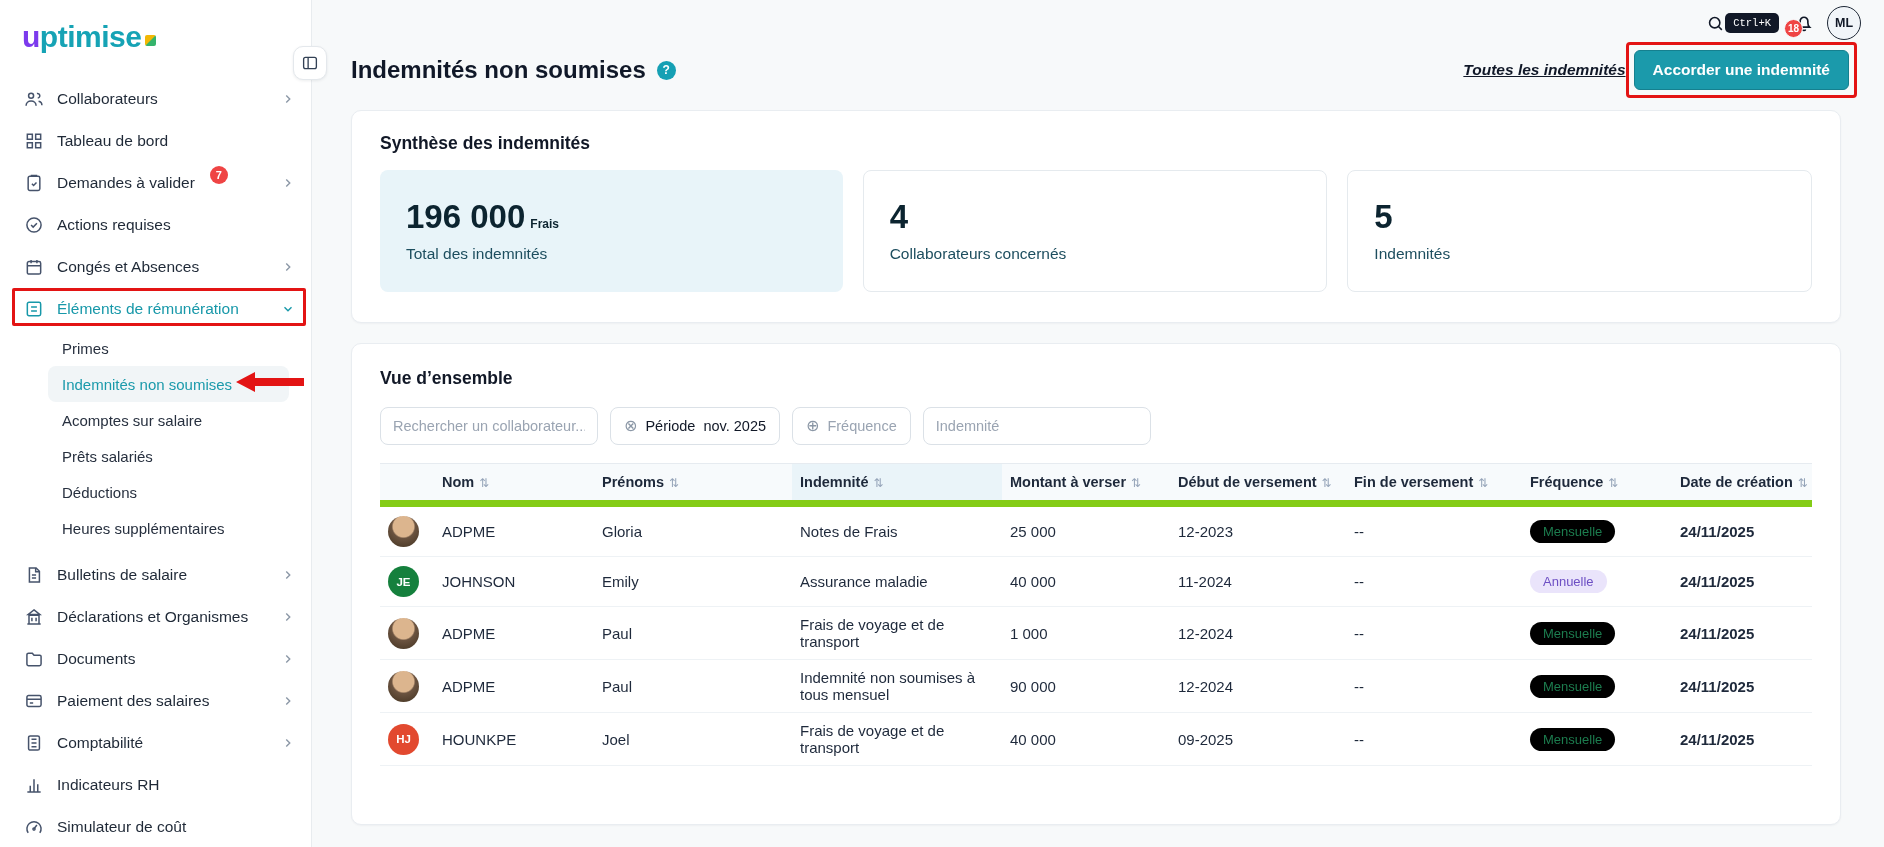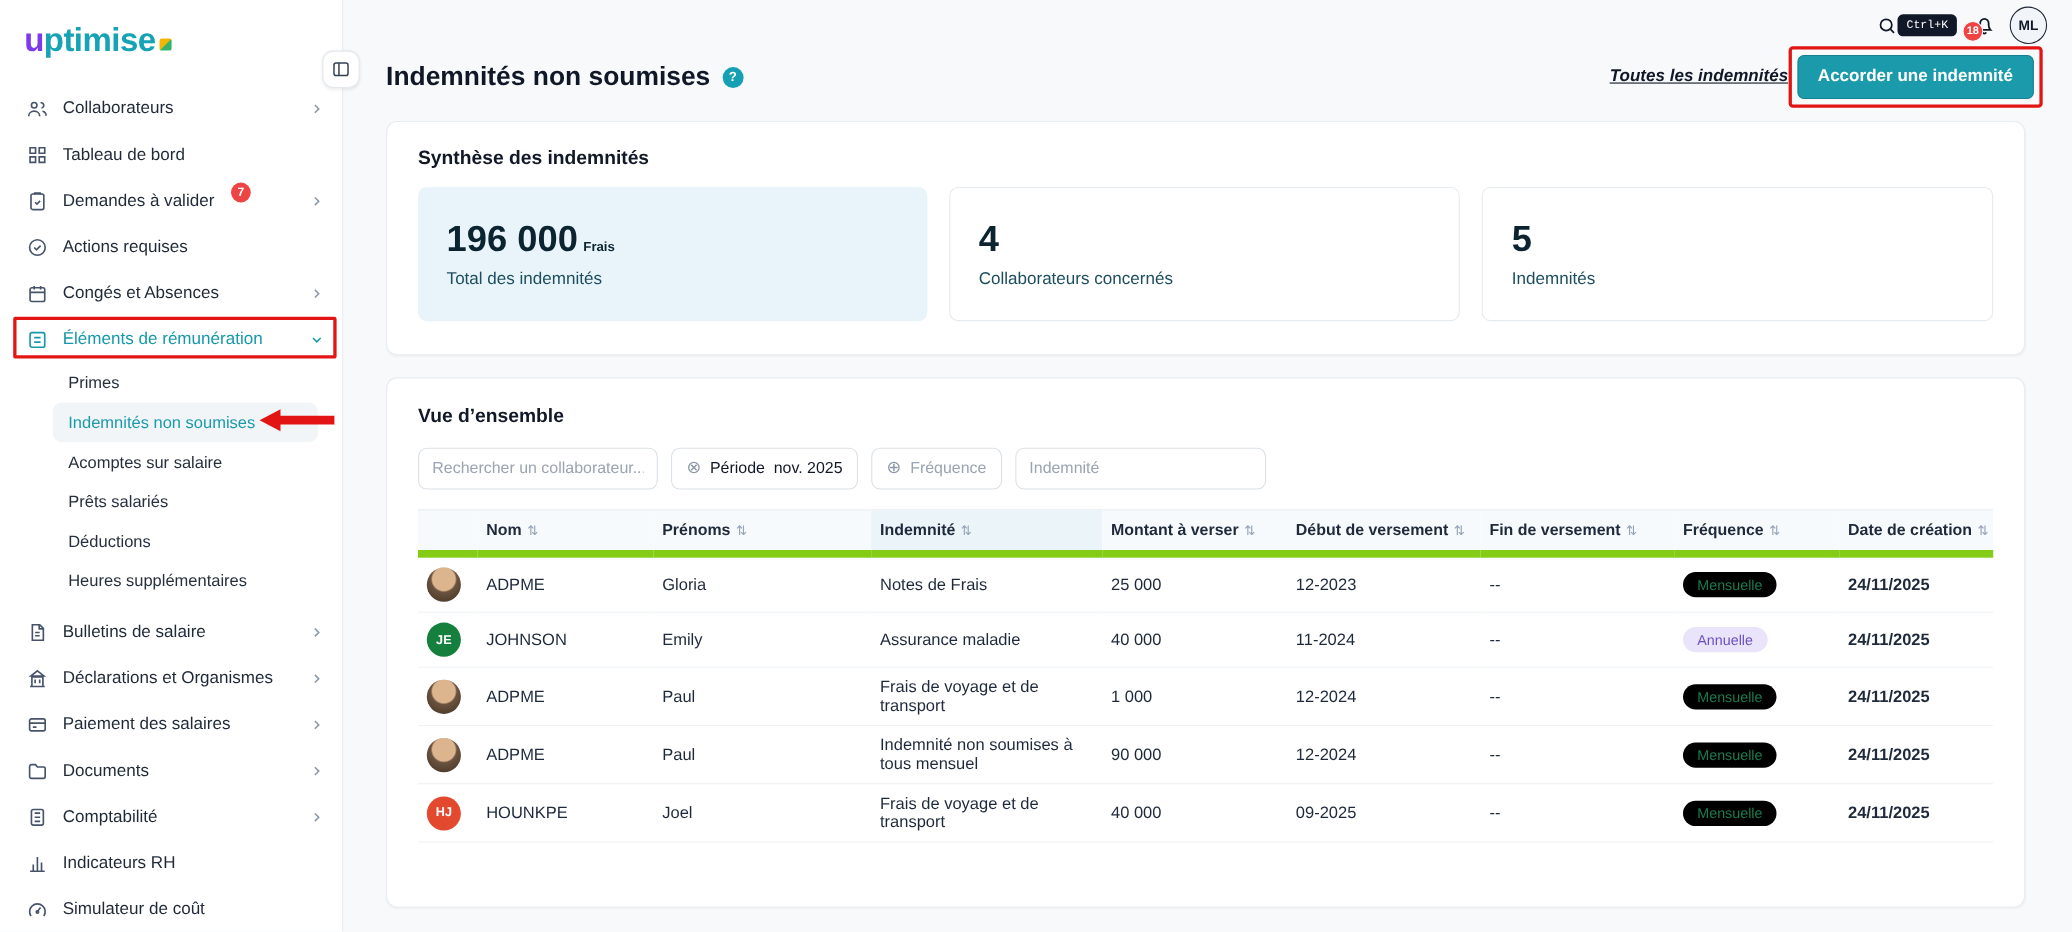--- a/index.html
+++ b/index.html
@@ -245,39 +245,39 @@
         <span class="chev">
             <svg viewBox="0 0 24 24" fill="none" stroke="currentColor" stroke-width="2.4">
               <path d="M9 6l6 6-6 6"></path>
             </svg>
           </span>
       </div>
 
       <div class="nav-item">
         <span class="nav-icon">
             <svg viewBox="0 0 24 24" fill="none" stroke="currentColor" stroke-width="1.8">
+              <path d="M3.5 7a2 2 0 0 1 2-2H10l2 2.5h7a1.5 1.5 0 0 1 1.5 1.5v9a2 2 0 0 1-2 2h-13a2 2 0 0 1-2-2z"></path>
+            </svg>
+          </span>
+        <span class="nav-label">Documents</span>
+        <span class="chev">
+            <svg viewBox="0 0 24 24" fill="none" stroke="currentColor" stroke-width="2.4">
+              <path d="M9 6l6 6-6 6"></path>
+            </svg>
+          </span>
+      </div>
+
+      <div class="nav-item">
+        <span class="nav-icon">
+            <svg viewBox="0 0 24 24" fill="none" stroke="currentColor" stroke-width="1.8">
               <rect x="3.5" y="5.5" width="17" height="13" rx="2"></rect>
               <path d="M3.5 10h17M7 14.5h4"></path>
             </svg>
           </span>
         <span class="nav-label">Paiement des salaires</span>
-        <span class="chev">
-            <svg viewBox="0 0 24 24" fill="none" stroke="currentColor" stroke-width="2.4">
-              <path d="M9 6l6 6-6 6"></path>
-            </svg>
-          </span>
-      </div>
-
-      <div class="nav-item">
-        <span class="nav-icon">
-            <svg viewBox="0 0 24 24" fill="none" stroke="currentColor" stroke-width="1.8">
-              <path d="M3.5 7a2 2 0 0 1 2-2H10l2 2.5h7a1.5 1.5 0 0 1 1.5 1.5v9a2 2 0 0 1-2 2h-13a2 2 0 0 1-2-2z"></path>
-            </svg>
-          </span>
-        <span class="nav-label">Documents</span>
         <span class="chev">
             <svg viewBox="0 0 24 24" fill="none" stroke="currentColor" stroke-width="2.4">
               <path d="M9 6l6 6-6 6"></path>
             </svg>
           </span>
       </div>
 
       <div class="nav-item">
         <span class="nav-icon">
             <svg viewBox="0 0 24 24" fill="none" stroke="currentColor" stroke-width="1.8">

